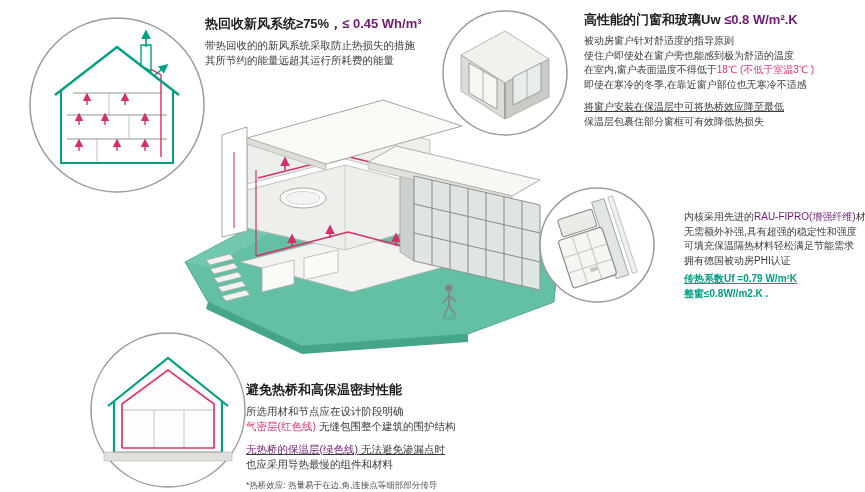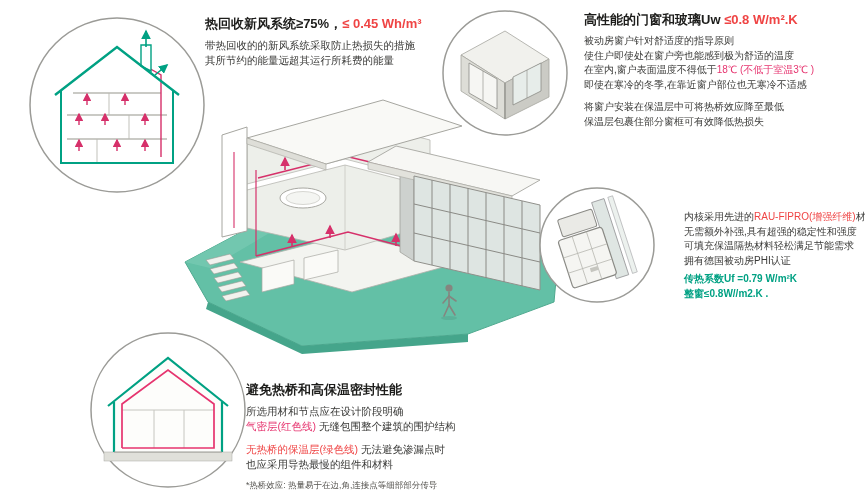--- a/index.html
+++ b/index.html
@@ -1,26 +1,26 @@
 <!DOCTYPE html>
 <html><head>
 <meta charset="utf-8">
 <style>
   html,body{margin:0;padding:0;background:#ffffff;}
   .stage{position:relative;width:865px;height:492px;background:#ffffff;overflow:hidden;
          font-family:"Liberation Sans",sans-serif;}
   .art{position:absolute;left:0;top:0;}
   .tb{position:absolute;color:#3A3A38;}
   .tb .title{font-size:13px;font-weight:bold;color:#1D1D1B;line-height:16px;}
-  .green{color:#ef4444;}
+  .green{color:#701a75;}
   .red{color:#E6346F;}
   .bg{color:#00A183;font-weight:bold;}
   .body{font-size:10.5px;line-height:15px;margin-top:6px;}
   .body-sm{font-size:10px;line-height:14.5px;margin-top:6px;}
-  .mt8{margin-top:8px;}
+  .mt8{margin-top:8px;text-decoration:underline;}
   .note{font-size:8.5px;color:#55534F;margin-top:6px;}
 </style>
 </head>
 <body>
 
 <div class="stage">
 
   <svg class="art" width="865" height="492" viewBox="0 0 865 492">
     <defs>
       <marker id="ar" markerWidth="6" markerHeight="6" refX="5" refY="3" orient="auto">

